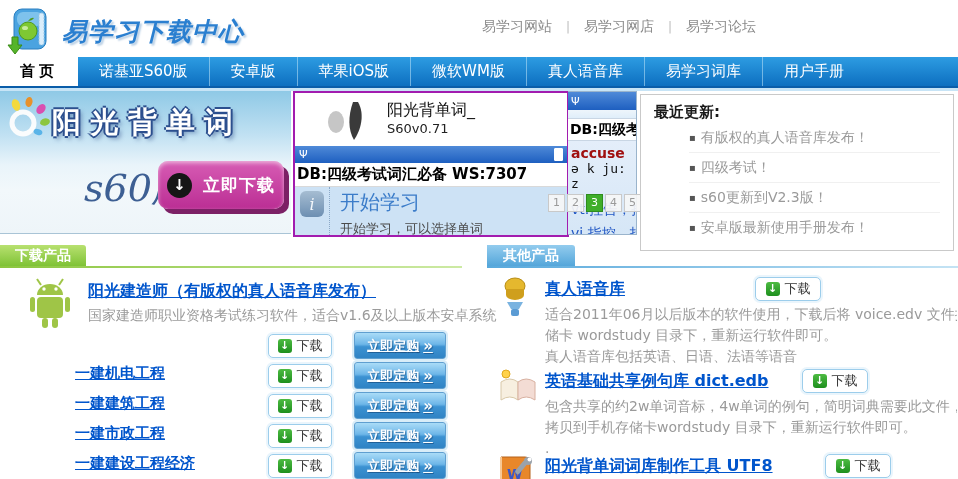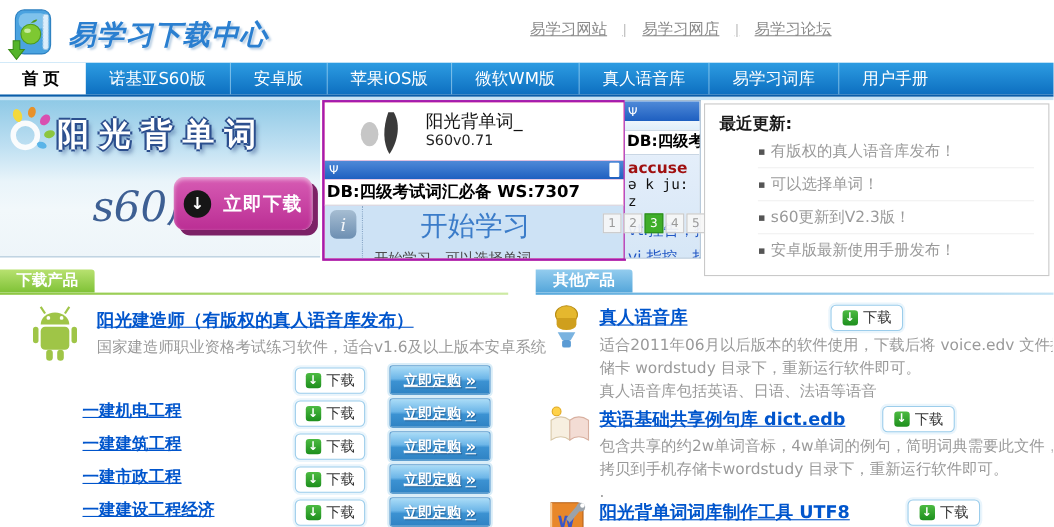--- a/index.html
+++ b/index.html
@@ -6,21 +6,21 @@
   .page{position:relative;width:958px;height:479px;overflow:hidden;background:#fff;
         font-family:"DejaVu Sans","Liberation Sans",sans-serif;}
   a{cursor:pointer;}
 
   
   .header{position:absolute;top:0;left:0;width:770px;height:57px;background:#fff;}
   .logo{position:absolute;left:6px;top:3px;display:flex;align-items:center;gap:8px;}
   .logo-text{font-size:25px;font-weight:bold;font-style:italic;color:#2a7fd0;
              text-shadow:2px 2px 2px #b9cfe4;letter-spacing:1px;}
   .top-links{position:absolute;right:14px;top:18px;font-size:14px;color:#8a8a8a;
-             display:flex;gap:14px;align-items:center;text-decoration:underline;}
+             display:flex;gap:14px;align-items:center;}
   .top-links .sep{color:#bbb;font-size:12px;}
   .top-links a{color:#8a8a8a;text-decoration:none;}
 
   
   .nav{position:absolute;top:57px;left:0;width:958px;height:29px;display:flex;
        background:linear-gradient(#2d9ce2,#0d6fc0);}
   .nav-item{color:#fff;font-size:15px;line-height:29px;padding:0 21px;white-space:nowrap;
             border-left:1px solid rgba(190,227,248,.55);}
   .nav-item.first{border-left:none;}
   .nav-item.active{background:#fff;color:#000;font-weight:bold;padding:0 20px;border-left:none;letter-spacing:4px;}
@@ -56,21 +56,21 @@
              display:flex;align-items:center;justify-content:space-between;padding:0 4px;}
   .battery{width:7px;height:11px;border:1px solid #fff;border-radius:1px;position:relative;background:#fff;}
   .s1-db{height:23px;background:#fff;font-size:15px;color:#000;line-height:23px;padding-left:2px;
          font-weight:600;white-space:nowrap;border-bottom:1px solid #d9d9d9;}
   .s1-menu{display:flex;height:48px;background:#cde2f5;}
   .info-col{width:34px;border-right:1px dotted #8aa8c8;display:flex;align-items:flex-start;justify-content:center;padding-top:4px;}
   .info-icon{width:24px;height:26px;border-radius:6px;background:linear-gradient(#a6bdd2,#6d8fb2);
              color:#f3f6fa;font-family:"DejaVu Serif","Liberation Serif",serif;font-style:italic;
              font-size:16px;display:flex;align-items:center;justify-content:center;}
   .menu-col{padding:2px 0 0 10px;overflow:hidden;}
-  .menu-title{font-size:25px;color:#3b7cc9;white-space:nowrap;margin-left:42px;}
+  .menu-title{font-size:20px;color:#3b7cc9;white-space:nowrap;}
   .menu-desc{font-size:13px;color:#4a4a4a;white-space:nowrap;margin-top:4px;}
 
   
   .shot2{position:absolute;left:568px;top:0;width:68px;height:142px;background:#fff;
          border:1px solid #9ab4cc;border-left:none;overflow:hidden;}
   .s2-status{height:18px;background:linear-gradient(#4f8ad8,#1e5fc0);color:#fff;font-size:11px;
              display:flex;align-items:center;padding:0 3px;}
   .s2-gap{height:8px;background:linear-gradient(#eef5fb,#dfeefa);}
   .s2-db{height:21px;background:#fff;font-size:14px;font-weight:600;color:#000;line-height:21px;
          padding-left:2px;white-space:nowrap;border-top:1px solid #c9d6e4;border-bottom:1px solid #c9d6e4;}
@@ -257,21 +257,21 @@
       <span class="pgn">4</span>
       <span class="pgn">5</span>
     </div>
 
     <div class="recent">
       <div class="recent-title">最近更新:</div>
       <div class="recent-item">
         <span class="blt">▪</span><span>有版权的真人语音库发布！</span>
       </div>
       <div class="recent-item">
-        <span class="blt">▪</span><span>可以选择单词！</span>
+        <span class="blt">▪</span><span>四级考试！</span>
       </div>
       <div class="recent-item">
         <span class="blt">▪</span><span>s60更新到V2.3版！</span>
       </div>
       <div class="recent-item">
         <span class="blt">▪</span><span>安卓版最新使用手册发布！</span>
       </div>
     </div>
   </div>
 

